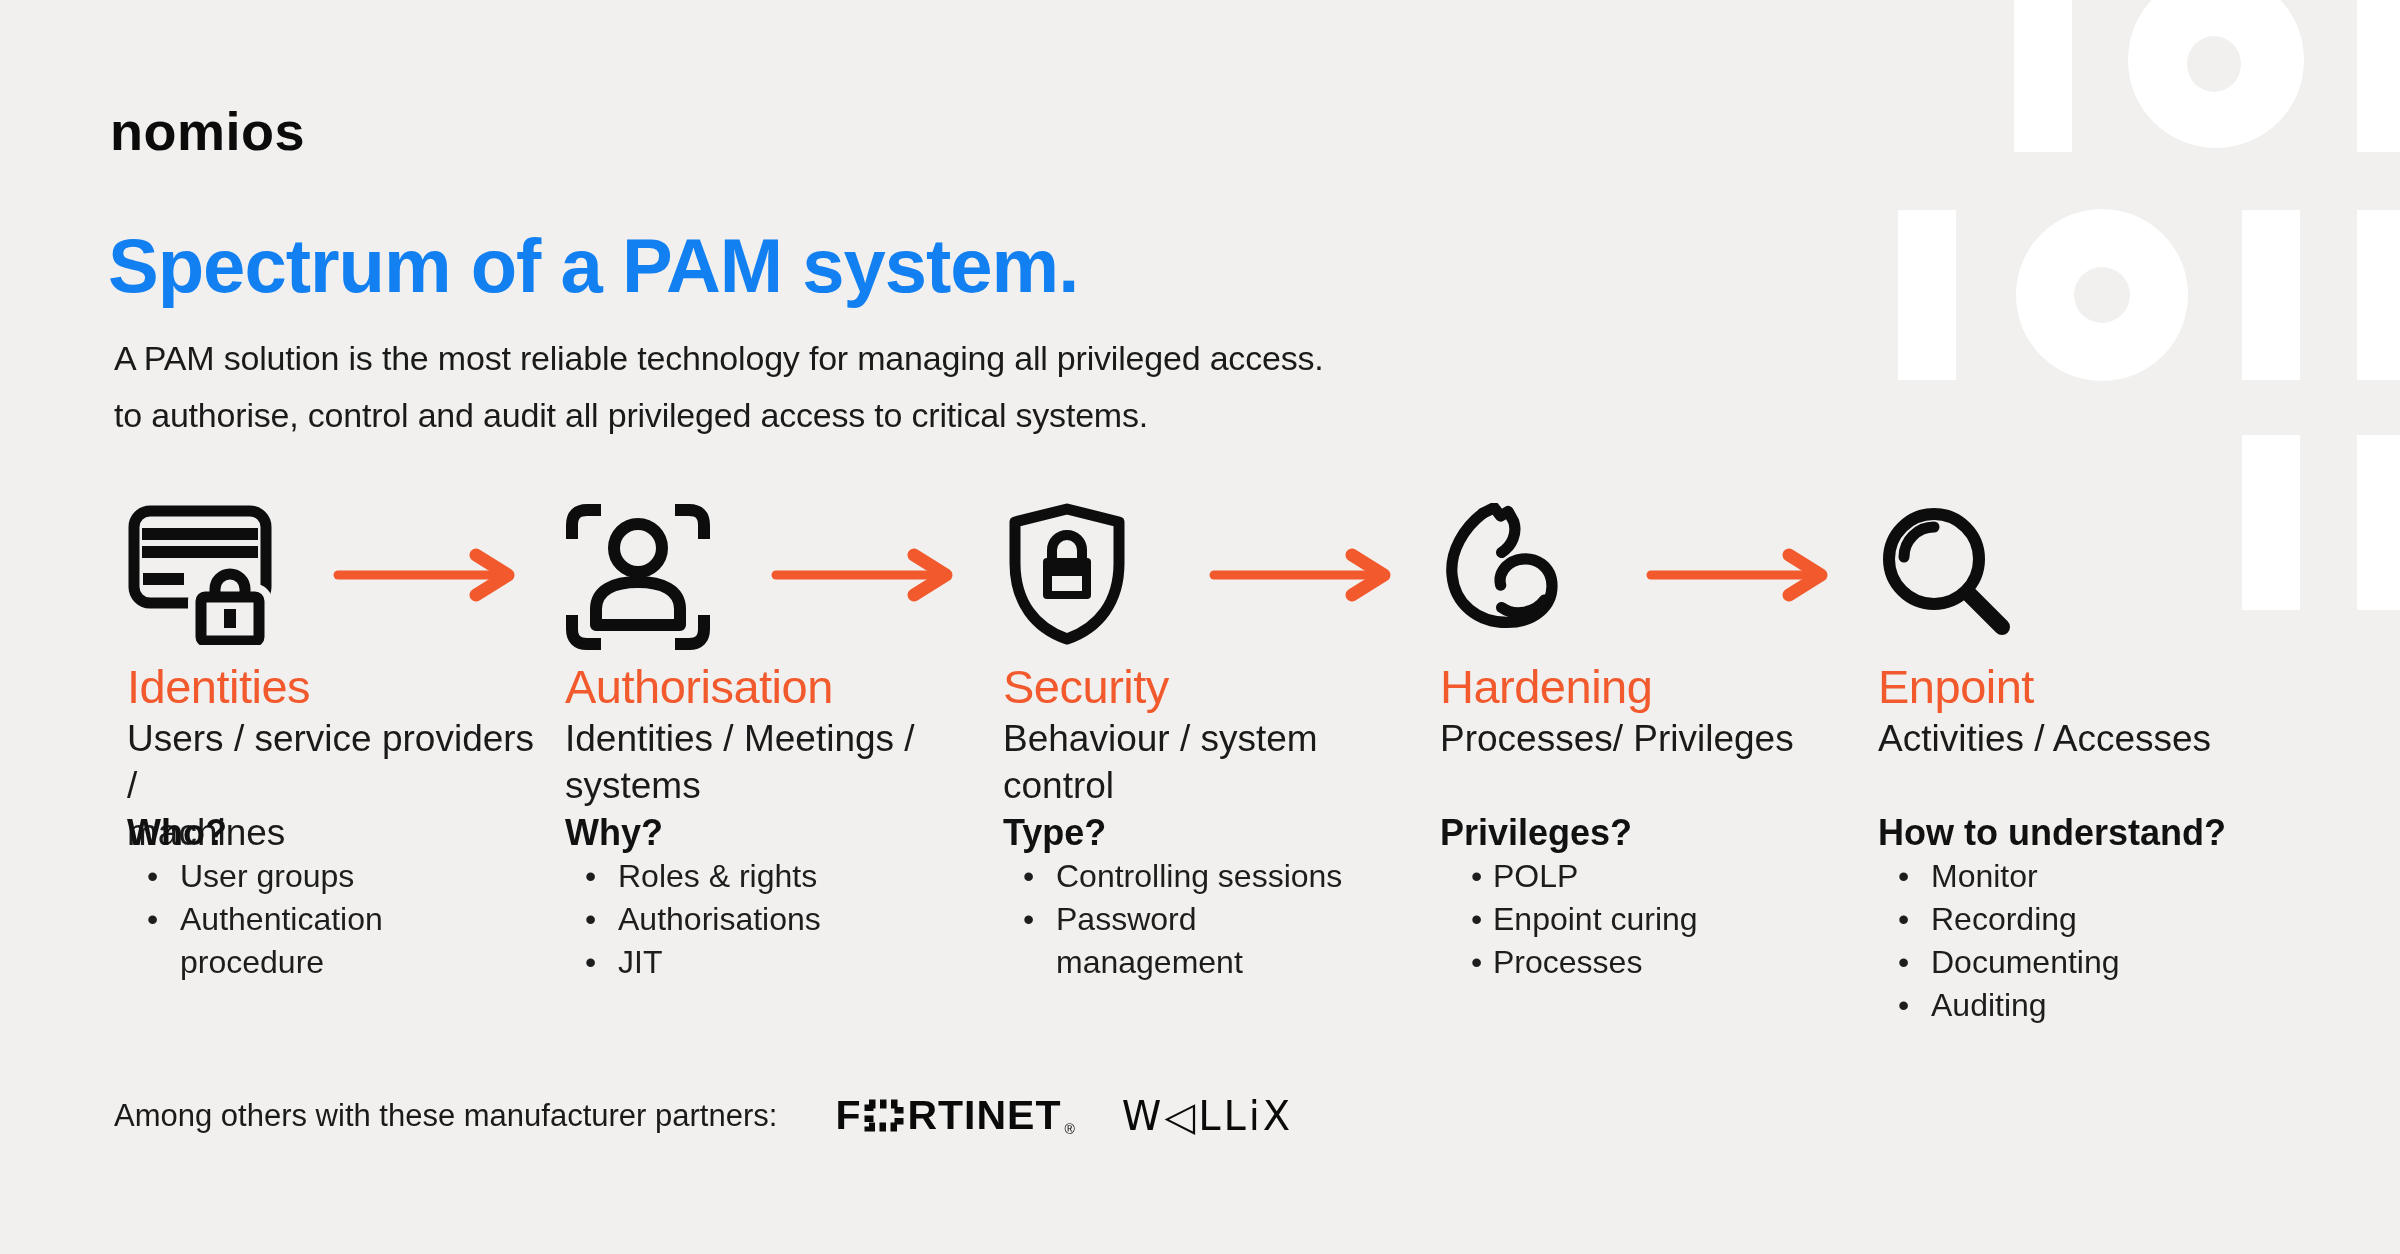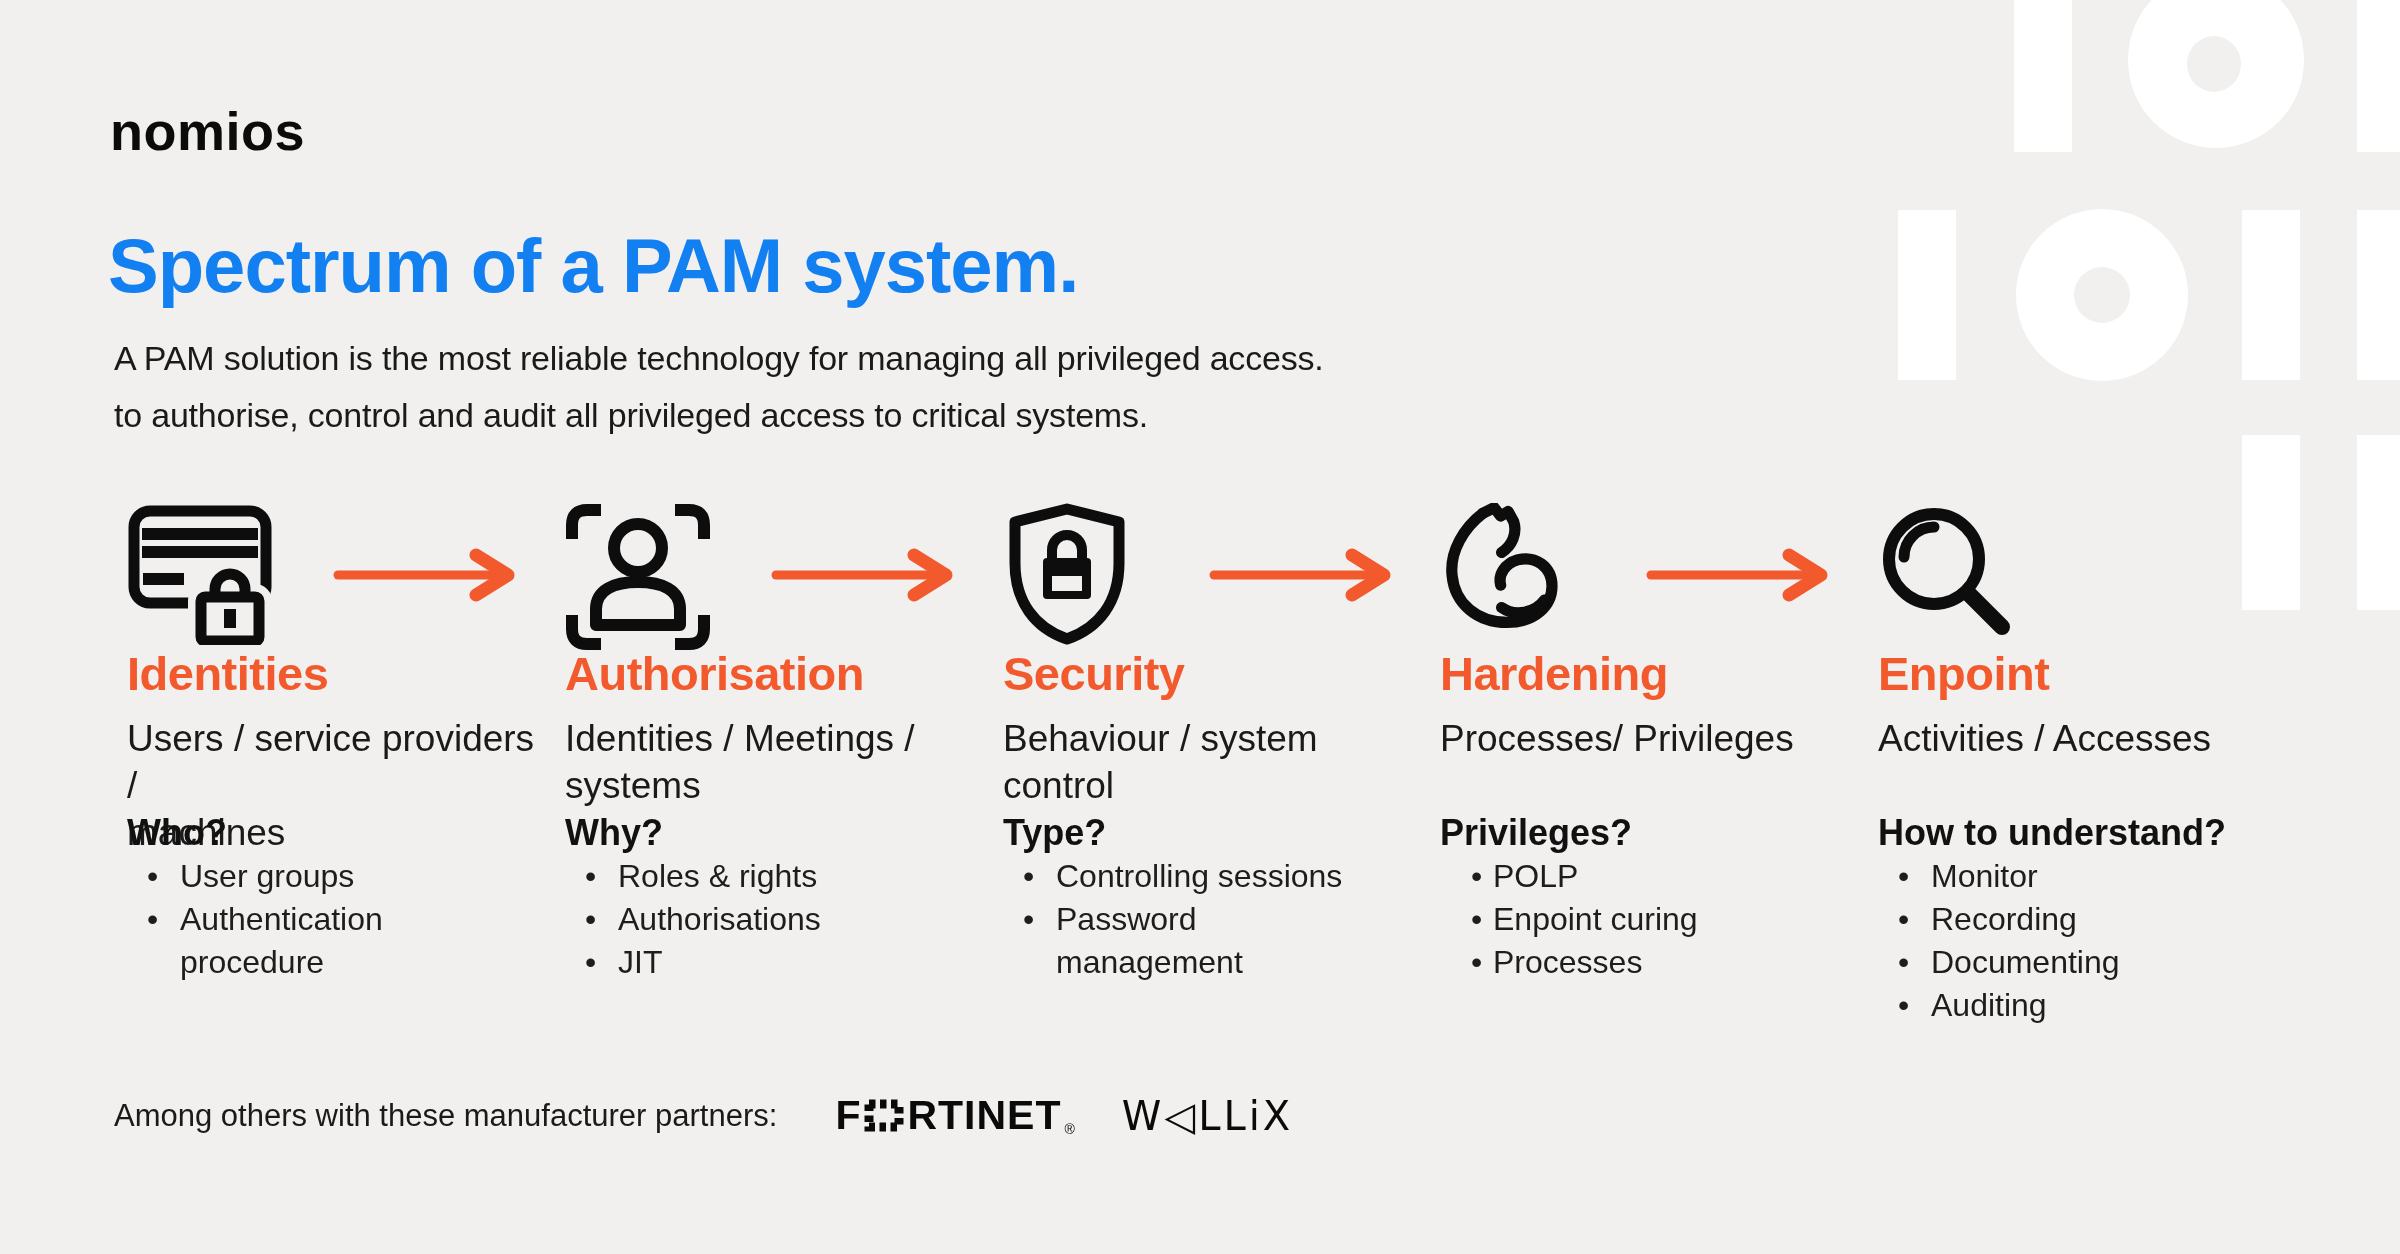--- a/index.html
+++ b/index.html
@@ -21,21 +21,21 @@
   .title{position:absolute;left:108px;top:222px;font-size:76px;font-weight:700;letter-spacing:-1px;color:var(--blue);}
   .subtitle{position:absolute;left:114px;top:330px;font-size:34px;line-height:57px;letter-spacing:-0.2px;color:var(--ink);white-space:pre-line;}
 
   .col{position:absolute;top:503px;width:420px;height:620px;}
   .col.c1{left:127px;}
   .col.c2{left:565px;}
   .col.c3{left:1003px;}
   .col.c4{left:1440px;text-align:center;}
   .col.c5{left:1878px;}
   .icon-wrap{position:absolute;top:0;left:0;height:145px;color:var(--black);}
-  .col-heading{position:absolute;top:143px;left:0;font-size:47px;font-weight:700;color:var(--orange);letter-spacing:-0.5px;}
+  .col-heading{position:absolute;top:156px;left:0;font-size:47px;font-weight:400;color:var(--orange);letter-spacing:-0.5px;}
   .col-desc{position:absolute;top:212px;left:0;font-size:37px;line-height:47px;color:var(--ink);white-space:pre-line;}
   .col-q{position:absolute;top:309px;left:0;font-size:36px;font-weight:700;color:#111;}
   .col-list{position:absolute;top:352px;left:0;list-style:none;padding-left:20px;}
   .col-list li{display:flex;font-size:32px;line-height:43px;color:#1d1d1d;}
   .col-list .dot{width:33px;flex:none;}
   .bullet-text{white-space:pre-line;}
 
   .arrow{position:absolute;top:544px;width:200px;height:62px;color:var(--orange);}
   .arrow.a1{left:330px;}
   .arrow.a2{left:768px;}

